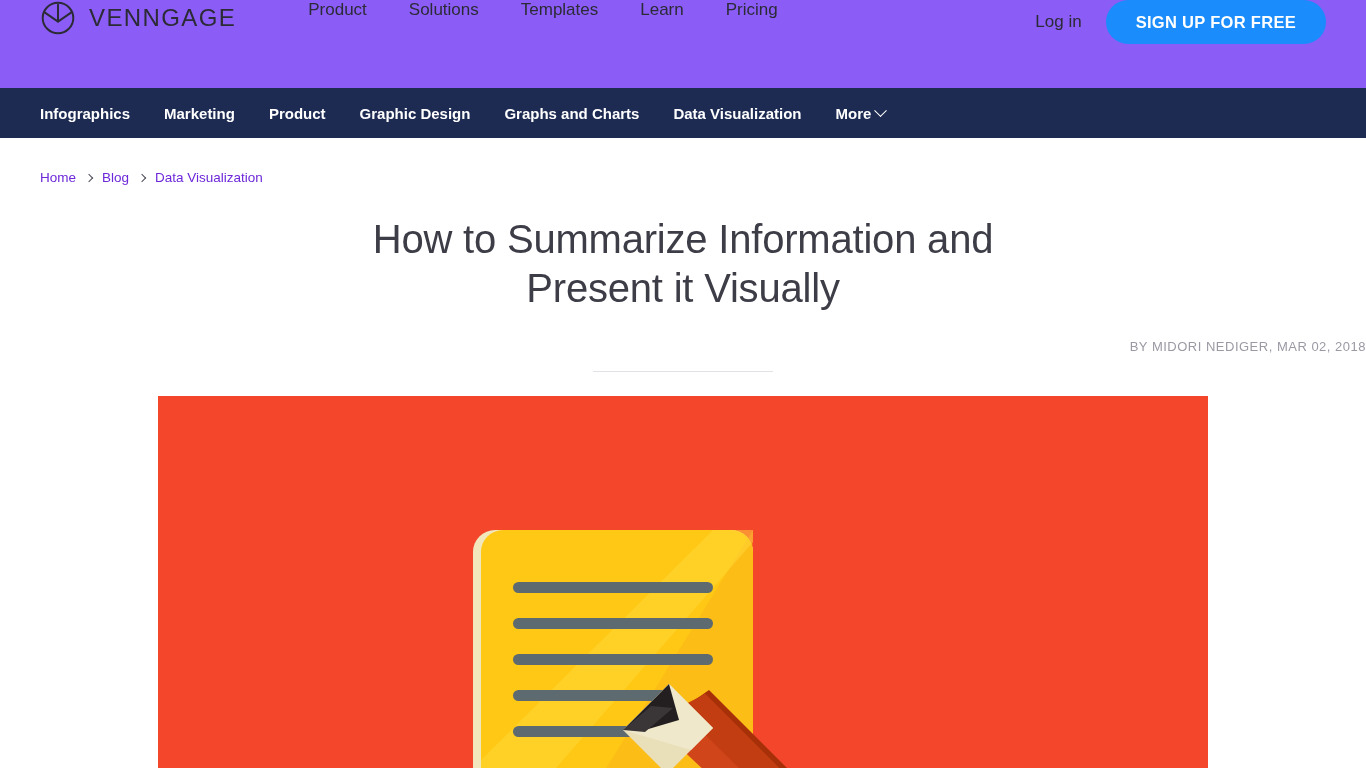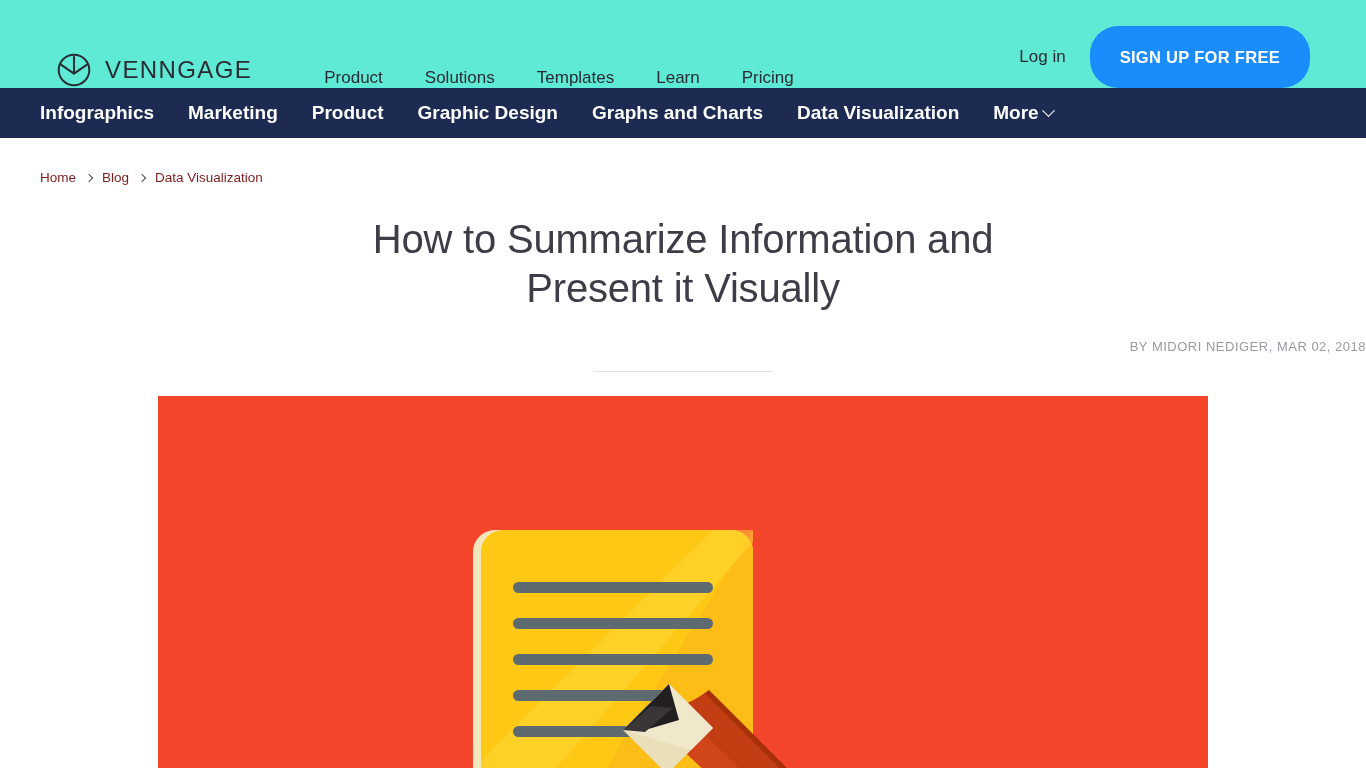--- a/index.html
+++ b/index.html
@@ -10,24 +10,24 @@
     overflow: hidden;
     background: #ffffff;
     font-family: "Liberation Sans", sans-serif;
     -webkit-font-smoothing: antialiased;
   }
 
   
   .top-header {
     position: relative;
     height: 88px;
-    background: #5eead4;
-    display: flex;
-    align-items: flex-end;
-    padding: 0 56px;
+    background: #8b5cf6;
+    display: flex;
+    align-items: flex-start;
+    padding: 0 40px;
   }
 
   .brand {
     display: flex;
     align-items: center;
     gap: 13px;
     cursor: pointer;
     flex-shrink: 0;
   }
   .brand-mark { width: 36px; height: 36px; display: block; }
@@ -63,41 +63,41 @@
     color: #2b2b35;
     text-decoration: none;
     cursor: pointer;
     white-space: nowrap;
   }
   .signup-btn {
     background: #1a8cfb;
     color: #ffffff;
     border: none;
     border-radius: 28px;
-    height: 62px;
+    height: 44px;
     padding: 0 30px;
     font-size: 16.5px;
     font-weight: bold;
     letter-spacing: 0.3px;
     cursor: pointer;
     font-family: "Liberation Sans", sans-serif;
     white-space: nowrap;
   }
 
   
   .cat-nav {
     height: 50px;
     background: #1d2b53;
     display: flex;
     align-items: center;
     padding: 0 40px;
     gap: 34px;
   }
   .cat-nav a {
-    font-size: 19px;
+    font-size: 15px;
     font-weight: bold;
     color: #ffffff;
     text-decoration: none;
     white-space: nowrap;
     cursor: pointer;
     display: inline-flex;
     align-items: center;
     gap: 5px;
   }
   .chev-down {
@@ -112,21 +112,21 @@
   
   .breadcrumb {
     padding: 32px 40px 0 40px;
     display: flex;
     align-items: center;
     gap: 8px;
     font-size: 13.5px;
     color: #3b3b46;
   }
   .breadcrumb a {
-    color: #7f1d1d;
+    color: #6d28d9;
     text-decoration: none;
     cursor: pointer;
   }
   .crumb-sep {
     display: inline-block;
     width: 6px;
     height: 6px;
     border-right: 1.6px solid #4a4a55;
     border-top: 1.6px solid #4a4a55;
     transform: rotate(45deg);

